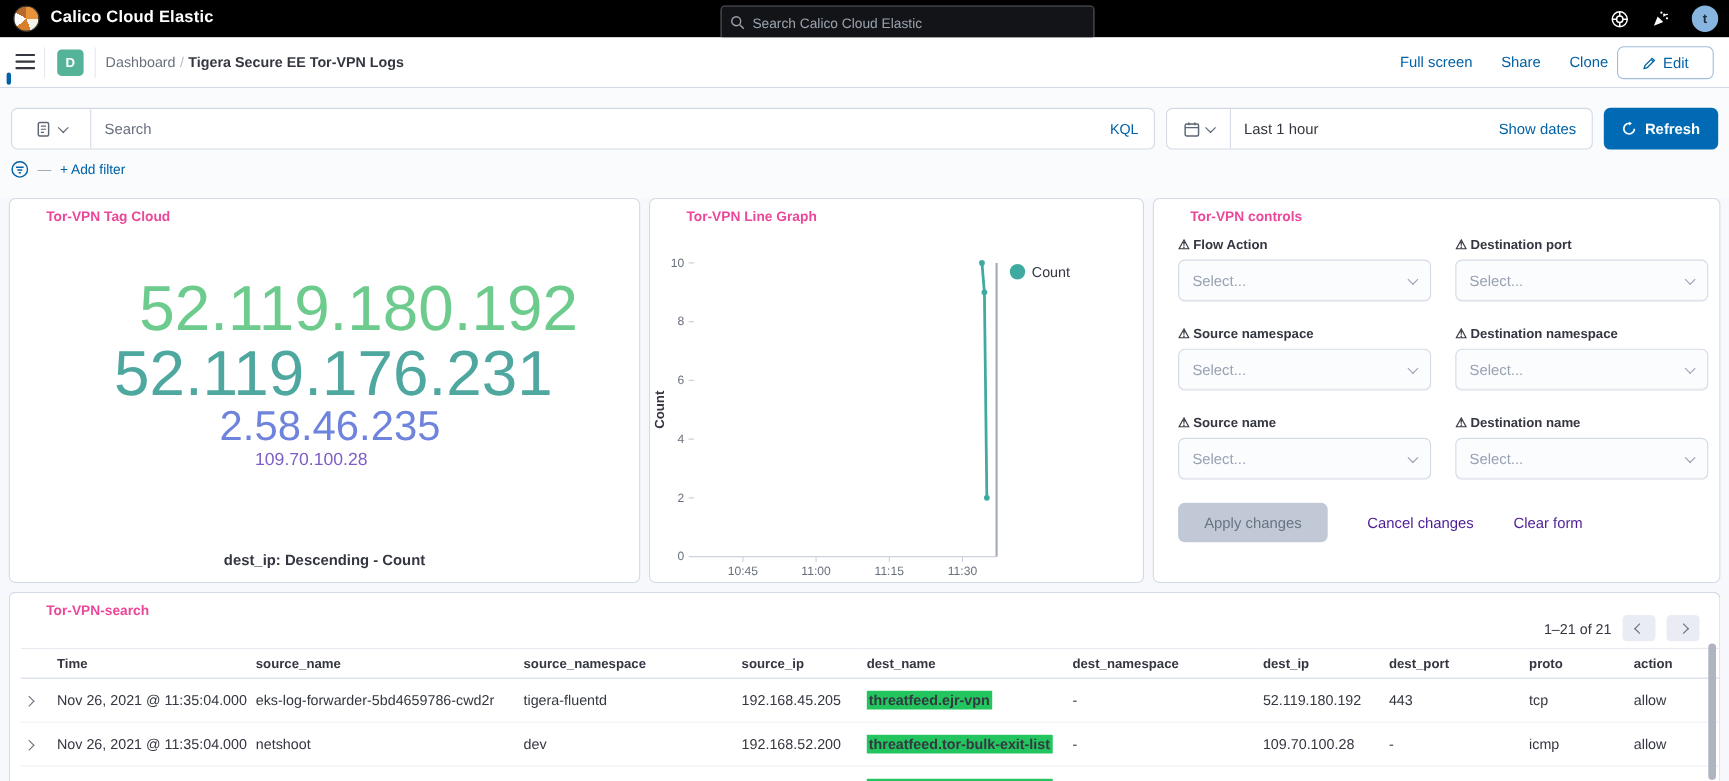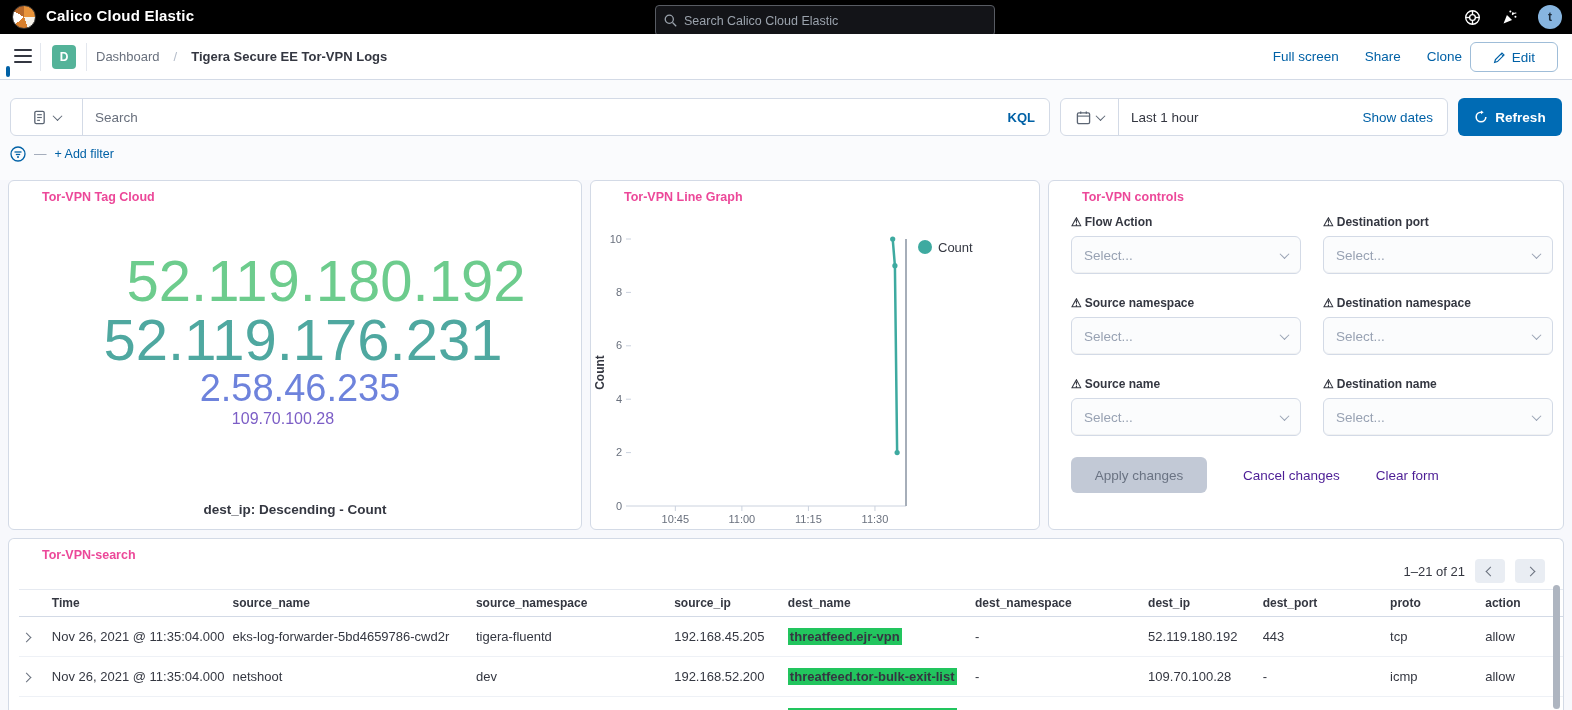--- a/index.html
+++ b/index.html
@@ -19,35 +19,35 @@
   .avatar{width:24px;height:24px;border-radius:50%;background:#87b5e0;color:#1c2b3a;font-size:12px;font-weight:600;
           display:flex;align-items:center;justify-content:center;}
 
   
   .navbar{position:absolute;left:0;top:34px;width:100%;height:46px;background:#fff;border-bottom:1px solid #d3dae6;}
   .burger{position:absolute;left:14px;top:15px;width:18px;height:14px;display:flex;flex-direction:column;justify-content:space-between;cursor:pointer;}
   .burger div{height:2px;background:#343741;border-radius:1px;}
   .vdiv{position:absolute;top:9px;width:1px;height:28px;background:#e3e7ee;}
   .dash-badge{position:absolute;left:52px;top:11px;width:24px;height:24px;border-radius:4px;background:#54b399;
               color:#fff;font-size:12px;font-weight:700;display:flex;align-items:center;justify-content:center;}
-  .crumbs{position:absolute;left:96px;top:15px;font-size:13px;color:#69707d;display:flex;gap:14px;align-items:center;}
+  .crumbs{position:absolute;left:96px;top:15px;font-size:13px;color:#69707d;display:flex;gap:4px;align-items:center;}
   .crumb-title{color:#343741;font-weight:600;}
   .nav-actions{position:absolute;right:110px;top:15px;display:flex;gap:26px;font-size:13.5px;color:#0061a6;}
   .nav-actions span{cursor:pointer;}
   .edit-btn{position:absolute;right:14px;top:8px;width:88px;height:30px;border:1px solid #9fbdd8;border-radius:6px;
             color:#0061a6;font-size:13.5px;font-weight:500;background:#fff;display:flex;align-items:center;justify-content:center;gap:6px;cursor:pointer;}
   .blue-tick{position:absolute;left:6px;top:66px;width:4px;height:11px;border-radius:2px;background:#0061a6;}
 
   
   .querysec{position:absolute;left:0;top:80px;width:100%;height:100px;background:#fafbfd;}
   .searchgroup{position:absolute;left:10px;top:18px;width:1040px;height:38px;background:#fff;border:1px solid #d3dae6;
                border-radius:6px;display:flex;align-items:center;}
   .sq-btn{width:72px;height:100%;border-right:1px solid #d3dae6;display:flex;align-items:center;justify-content:center;gap:7px;color:#5b6573;cursor:pointer;}
   .search-input{flex:1;padding:0 12px;font-size:13.5px;color:#69707d;}
-  .kql{padding:0 14px;color:#0061a6;font-size:13px;font-weight:700;cursor:pointer;}
+  .kql{padding:0 14px;color:#0061a6;font-size:13px;font-weight:400;cursor:pointer;}
   .dategroup{position:absolute;left:1060px;top:18px;width:388px;height:38px;background:#fff;border:1px solid #d3dae6;border-radius:6px;
              display:flex;align-items:center;}
   .cal-btn{width:58px;height:100%;border-right:1px solid #d3dae6;display:flex;align-items:center;justify-content:center;gap:6px;color:#5b6573;cursor:pointer;}
   .timerange{flex:1;padding:0 12px;font-size:13.5px;color:#343741;}
   .showdates{padding:0 14px;color:#0061a6;font-size:13.5px;font-weight:500;cursor:pointer;}
   .refresh-btn{position:absolute;left:1458px;top:18px;width:104px;height:38px;background:#006bb4;border:none;border-radius:6px;
                color:#fff;font-size:13.5px;font-weight:600;display:flex;align-items:center;justify-content:center;gap:7px;cursor:pointer;}
   .filterrow{position:absolute;left:10px;top:66px;display:flex;align-items:center;gap:8px;font-size:12.5px;}
   .addfilter{color:#0061a6;font-weight:500;cursor:pointer;}
   .fdash{color:#98a2b3;}

